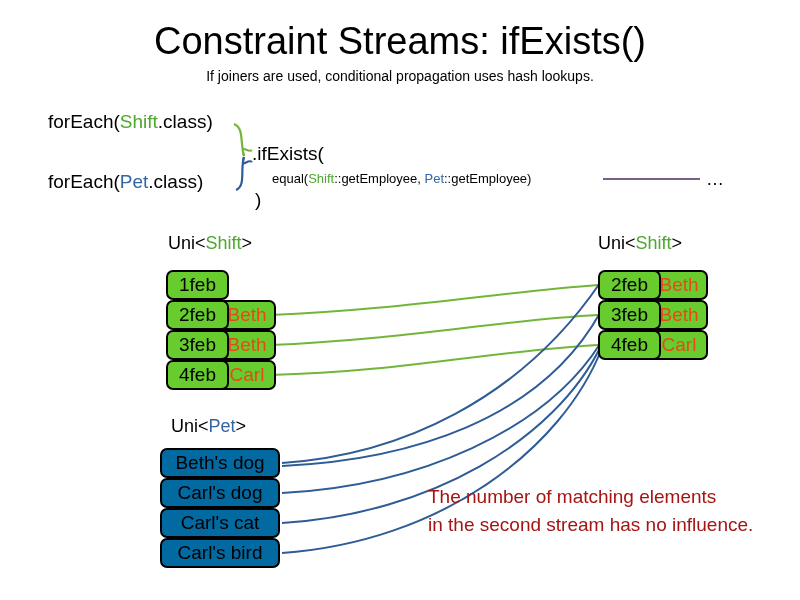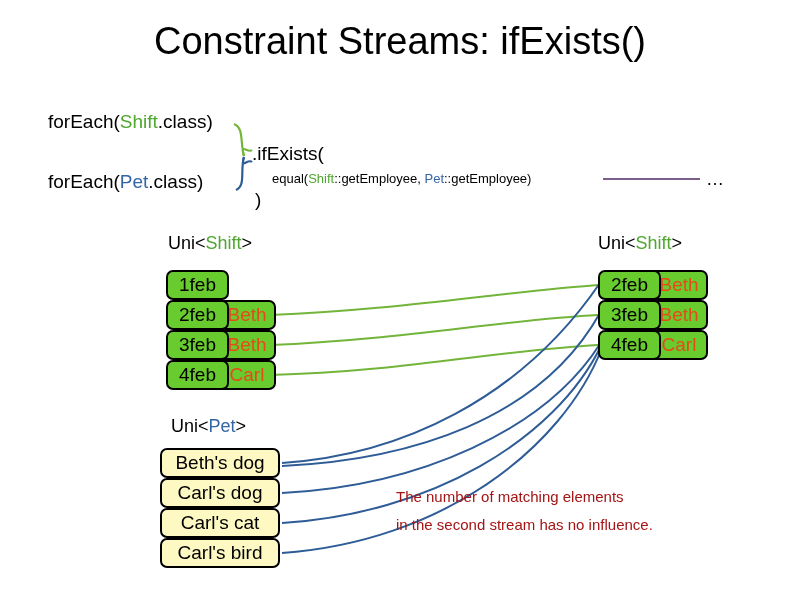--- a/index.html
+++ b/index.html
@@ -93,48 +93,49 @@
     box-sizing: border-box;
     border: 2px solid #000000;
     border-radius: 7px;
     font-size: 19px;
     line-height: 26px;
     text-align: center;
     white-space: nowrap;
     overflow: hidden;
   }
   .cell-green { background: #68CC2E; }
-  .cell-blue  { background: #fef9c3; }
+  .cell-blue  { background: #0369a1; }
   .cell-date  { color: #000000; width: 63px; left: 0; z-index: 2; }
   .cell-name  { color: #E8491A; width: 66px; left: 44px; z-index: 1; padding-left: 8px; }
   .cell-pet   { color: #000000; width: 120px; left: 0; }
   
   #wires {
     position: absolute;
     left: 0; top: 0;
     width: 800px;
     height: 600px;
     pointer-events: none;
   }
   
   .note {
     position: absolute;
-    left: 396px; top: 483px;
-    font-size: 15px;
+    left: 428px; top: 483px;
+    font-size: 19px;
     line-height: 28px;
     color: #A51414;
     white-space: nowrap;
   }
 </style>
 </head>
 <body>
 
 <div id="slide">
 
   <div class="title">Constraint Streams: ifExists()</div>
+  <div class="subtitle">If joiners are used, conditional propagation uses hash lookups.</div>
 
   <div class="code-line code-foreach-pet"><span>forEach(</span><span class="tok-pet">Pet</span><span>.class)</span></div>
 
   <div class="code-line code-foreach-shift"><span>forEach(</span><span class="tok-shift">Shift</span><span>.class)</span></div>
 
   <div class="code-line code-ifexists">.ifExists(</div>
 
   <div class="code-equal"><span>equal(</span><span class="tok-shift">Shift</span><span>::getEmployee, </span><span class="tok-pet">Pet</span><span>::getEmployee)</span></div>
 
   <div class="code-line code-close-paren">)</div>

